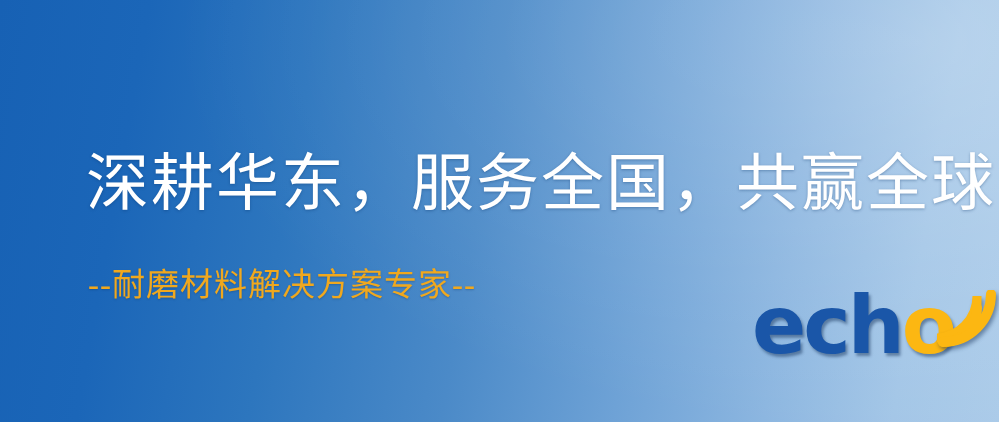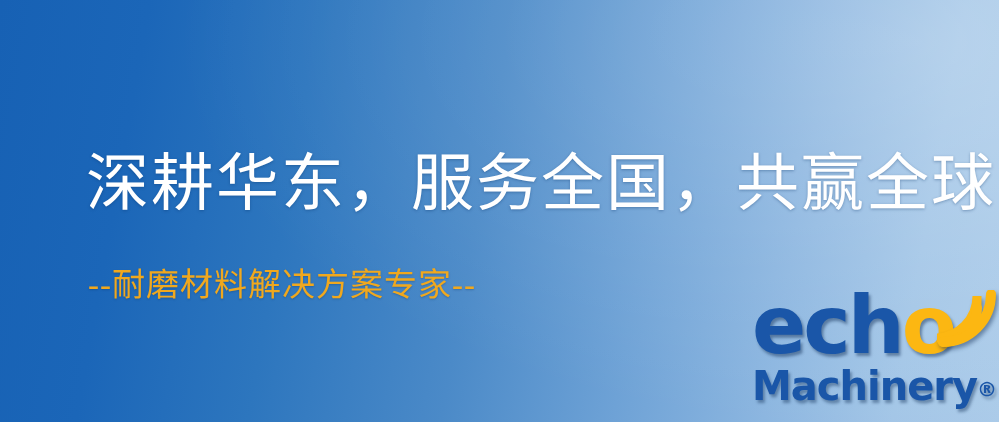--- a/index.html
+++ b/index.html
@@ -140,17 +140,16 @@
       <div class="logo-echo"><span>ech</span><span class="glyph-o">o</span></div>
 
       <svg class="logo-arcs" viewBox="0 0 62 58">
         <path d="M10 48 A 30 30 0 0 0 40 18 L 40 6 A 42 42 0 0 1 -2 48 Z" fill="none" stroke="#fcb712" stroke-width="9" stroke-linecap="round" d2=""></path>
         <path d="M6 52 A 34 34 0 0 0 40 18" fill="none" stroke="#fcb712" stroke-width="10" stroke-linecap="round"></path>
         <path d="M6 52 A 48 48 0 0 0 54 4" fill="none" stroke="#fcb712" stroke-width="10" stroke-linecap="round"></path>
       </svg>
 
     </div>
 
-    <div class="logo-word"><span>Machinery</span><span class="reg">®</span></div>
 
   </div>
 
 </div>
 
 </body></html>

